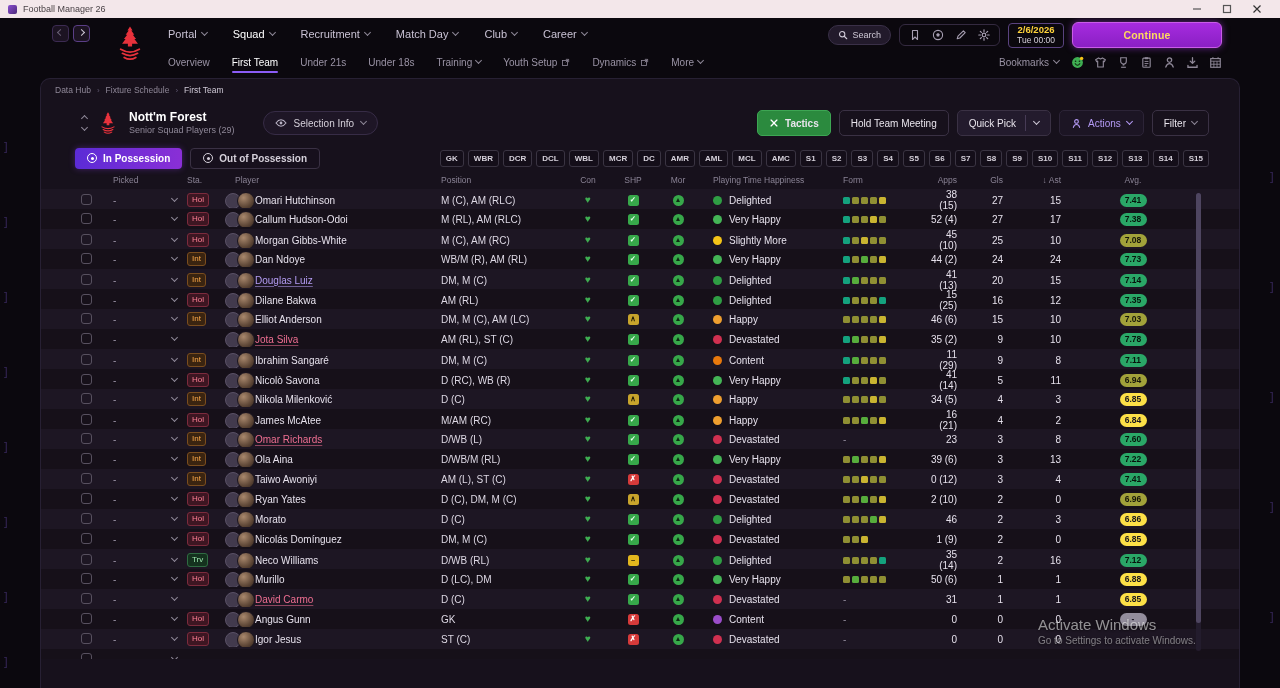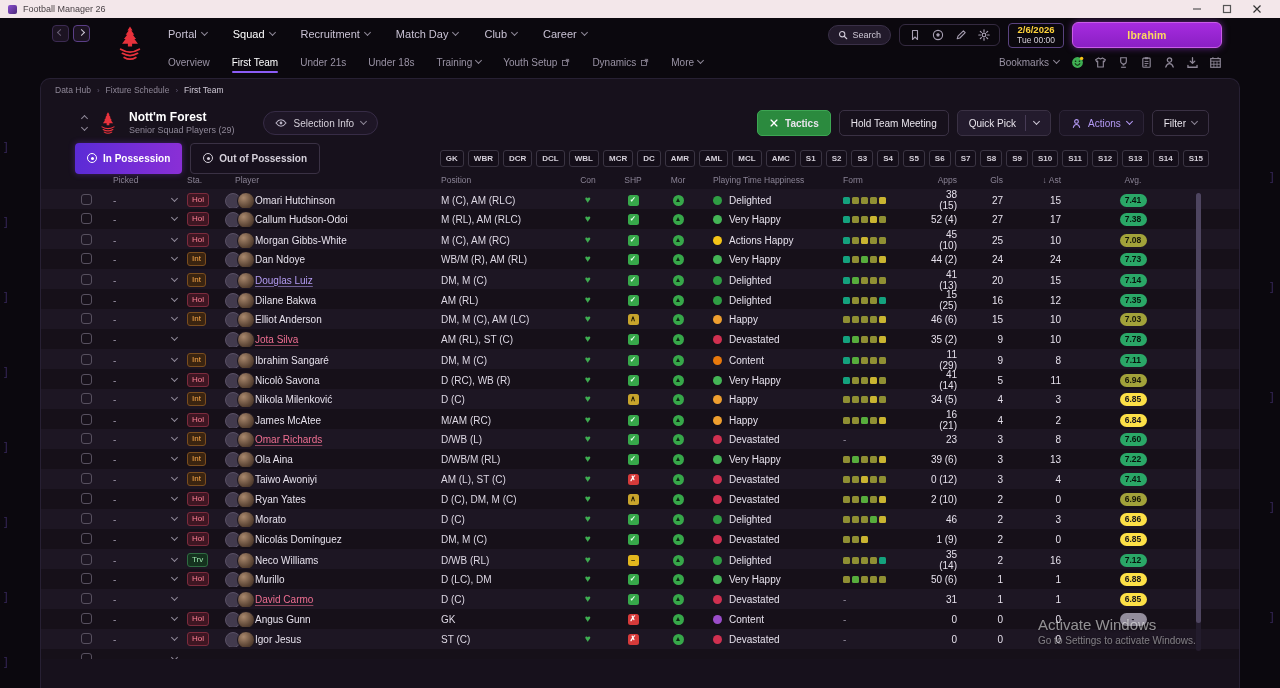--- a/index.html
+++ b/index.html
@@ -61,21 +61,21 @@
   .selection-pill{margin-left:18px;height:24px;padding:0 11px;border-radius:13px;background:#1e1626;border:1px solid #372c46;display:flex;align-items:center;gap:7px;font-size:10px;color:#d5d0da}
   .team-actions{margin-left:auto;display:flex;align-items:center;gap:8px}
   .btn{height:26px;border-radius:5px;display:flex;align-items:center;gap:6px;font-size:10px;color:#e8e4ec;padding:0 11px;white-space:nowrap}
   .btn-tactics{background:#2b8a3e;border:1px solid #3da653;font-weight:700}
   .btn-ghost{border:1px solid #3a3144;background:transparent}
   .btn-dark{background:#231b2d;border:1px solid #3a3144}
   .btn-actions{background:#1c1524;border:1px solid #2c2437;color:#b49af5}
   .btn-split-chev{border-left:1px solid #473b56;padding-left:8px;margin-left:3px;height:16px;display:flex;align-items:center;color:#cfc9d6}
 
   .tabs-row{height:26px;display:flex;align-items:center;padding:0 30px 0 34px;gap:8px}
-  .tab-pill{height:31px;padding:0 12px;border-radius:4px;display:flex;align-items:center;gap:6px;font-size:10px;font-weight:700}
+  .tab-pill{height:21px;padding:0 12px;border-radius:4px;display:flex;align-items:center;gap:6px;font-size:10px;font-weight:700}
   .tab-active{background:linear-gradient(90deg,#5b2bd6,#8a2fd6);color:#fff;box-shadow:0 0 6px rgba(130,60,220,.4)}
   .tab-inactive{border:1px solid #3a3144;color:#d5d0da;background:#17101d}
   .ball-glyph{width:10px;height:10px;border-radius:50%;border:1.4px solid currentColor;position:relative;flex:none}
   .ball-glyph::after{content:"";position:absolute;left:2.5px;top:2.5px;width:3px;height:3px;border-radius:50%;background:currentColor}
   .chips{margin-left:auto;display:flex;gap:4px}
   .chip{height:17px;padding:0 5px;border:1px solid #3a3442;border-radius:3px;background:#140e19;font-size:8px;color:#d5d0da;display:flex;align-items:center;font-weight:700}
 
   
   .thead,.trow{display:grid;grid-template-columns:26px 86px 36px 218px 124px 46px 44px 46px 130px 98px 58px 46px 58px 84px;align-items:center;padding-left:34px}
   .thead{height:18px;font-size:8.5px;color:#8a8395}
@@ -253,21 +253,21 @@
                 <line x1="9.7" y1="2.3" x2="8.6" y2="3.4"></line>
                 <line x1="3.4" y1="8.6" x2="2.3" y2="9.7"></line>
               </g>
             </svg>
           </span>
         </div>
       <div class="datebox">
         <span class="date-main">2/6/2026</span>
         <span class="date-sub">Tue 00:00</span>
       </div>
-      <div class="continue-btn">Ibrahim</div>
+      <div class="continue-btn">Continue</div>
     </div>
 
     <div class="subnav">
         <div class="subnav-item">
           <span>Overview</span>
         </div>
         <div class="subnav-item active">
           <span>First Team</span>
         </div>
         <div class="subnav-item">
@@ -584,21 +584,21 @@
               <span class="heart">♥</span>
             </div>
             <div class="c-icon">
               <span class="shp shp-check">✓</span>
             </div>
             <div class="c-icon">
               <span class="mor">▴</span>
             </div>
             <div class="c-happy">
               <span class="dot" style="background:#f5c518"></span>
-              <span>Actions Happy</span>
+              <span>Slightly More</span>
             </div>
             <div class="c-form">
               <span class="fsq f-t"></span>
               <span class="fsq f-o"></span>
               <span class="fsq f-y"></span>
               <span class="fsq f-o"></span>
               <span class="fsq f-o"></span>
             </div>
             <div class="c-num">45 (10)</div>
             <div class="c-num">25</div>

